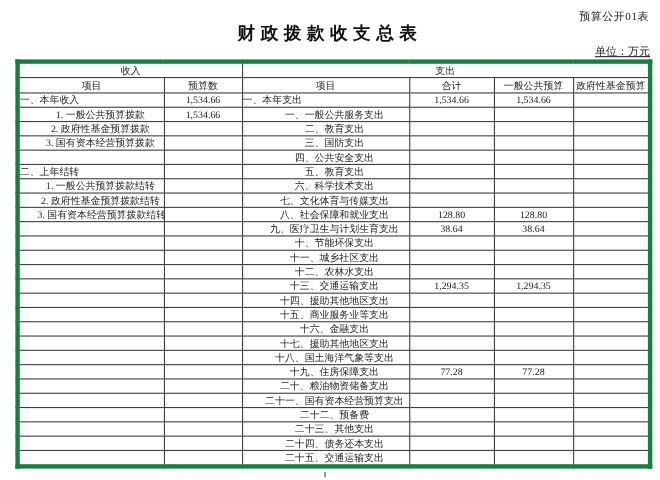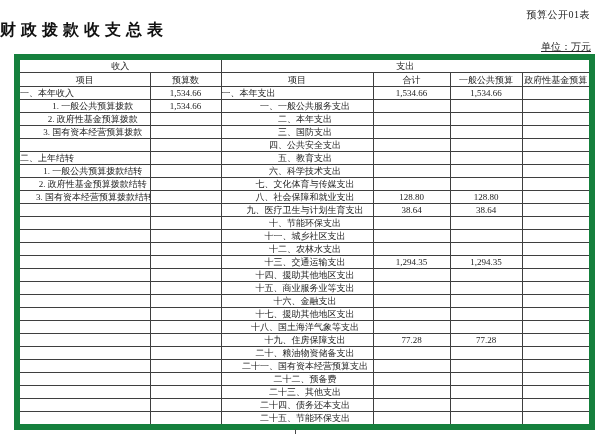--- a/index.html
+++ b/index.html
@@ -9,33 +9,33 @@
     font-family:"Liberation Serif","DejaVu Serif",serif;
     color:#1a1a1a;
     overflow:hidden;
   }
   .form-label {
     position:absolute; top:8px; right:10px;
     font-size:10px; letter-spacing:0.5px; color:#222;
   }
   .page-title {
     position:absolute; top:20px; left:0; width:600px;
-    font-size:16px; font-weight:bold;
+    text-align:center; font-size:16px; font-weight:bold;
     letter-spacing:5px; color:#111;
   }
   .unit-label {
     position:absolute; top:40px; right:9px;
     font-size:10px; color:#222;
     text-decoration:underline;
   }
   table.budget {
     position:absolute; left:14px; top:54px;
     width:575px; table-layout:fixed;
     border-collapse:collapse;
-    border:6px solid #15803d;
+    border:4px solid #15803d;
   }
   table.budget th, table.budget td {
     border:1px solid #3f3f3f;
     padding:0;
     font-size:9px;
     line-height:12px;
     white-space:nowrap;
     overflow:hidden;
     font-weight:normal;
     color:#1c1c1c;
@@ -94,21 +94,21 @@
     <td class="item indent">1. 一般公共预算拨款</td>
     <td class="num">1,534.66</td>
     <td class="item indent">一、一般公共服务支出</td>
     <td class="num"></td>
     <td class="num"></td>
     <td class="num"></td>
   </tr>
       <tr>
     <td class="item indent">2. 政府性基金预算拨款</td>
     <td class="num"></td>
-    <td class="item indent">二、本年支出</td>
+    <td class="item indent">二、教育支出</td>
     <td class="num"></td>
     <td class="num"></td>
     <td class="num"></td>
   </tr>
       <tr>
     <td class="item indent">3. 国有资本经营预算拨款</td>
     <td class="num"></td>
     <td class="item indent">三、国防支出</td>
     <td class="num"></td>
     <td class="num"></td>
@@ -278,21 +278,21 @@
     <td class="item"></td>
     <td class="num"></td>
     <td class="item indent">二十四、债务还本支出</td>
     <td class="num"></td>
     <td class="num"></td>
     <td class="num"></td>
   </tr>
       <tr>
     <td class="item"></td>
     <td class="num"></td>
-    <td class="item indent">二十五、节能环保支出</td>
+    <td class="item indent">二十五、交通运输支出</td>
     <td class="num"></td>
     <td class="num"></td>
     <td class="num"></td>
   </tr>
     </tbody>
 </table>
 
 <div class="cursor-tick"></div>
 
 </body></html>

